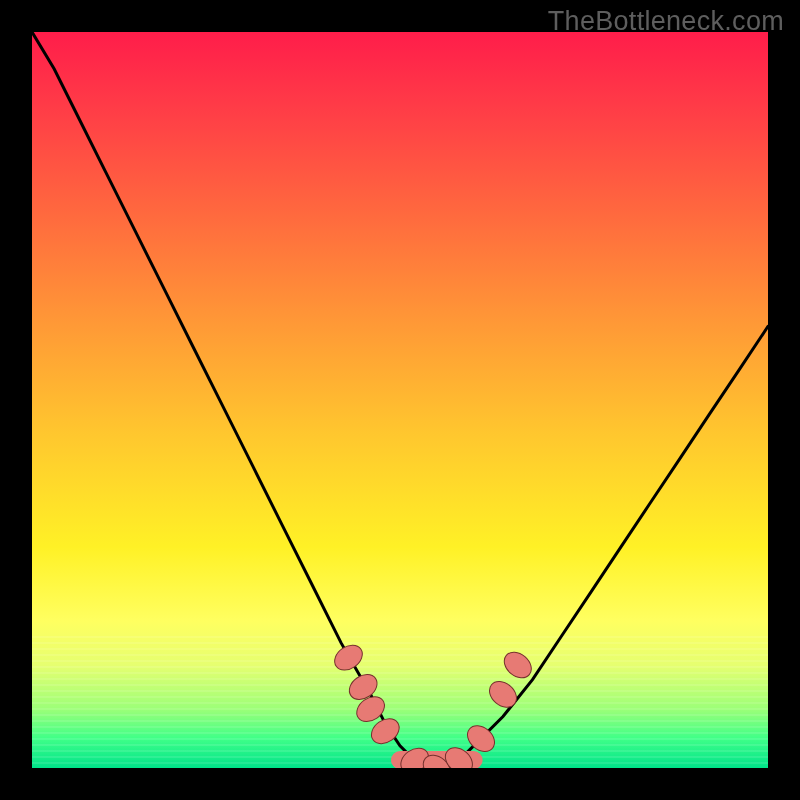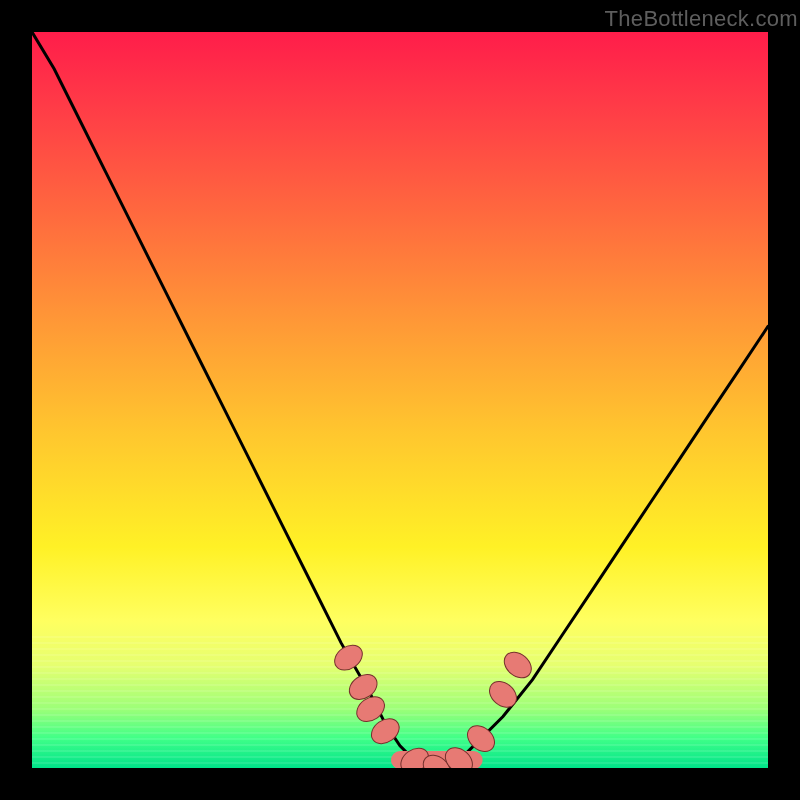--- a/index.html
+++ b/index.html
@@ -59,23 +59,23 @@
   svg.curve {
     position: absolute;
     left: 0;
     top: 0;
     width: 100%;
     height: 100%;
   }
   .watermark {
     position: absolute;
     top: 6px;
-    right: 2px;
+    right: 16px;
     color: #5e5e5e;
-    font-size: 22px;
+    font-size: 27px;
     font-weight: 400;
     letter-spacing: 0.3px;
     user-select: none;
     margin-left: 16px;
   }
 </style>
 </head>
 <body>
 
 <div class="frame">

